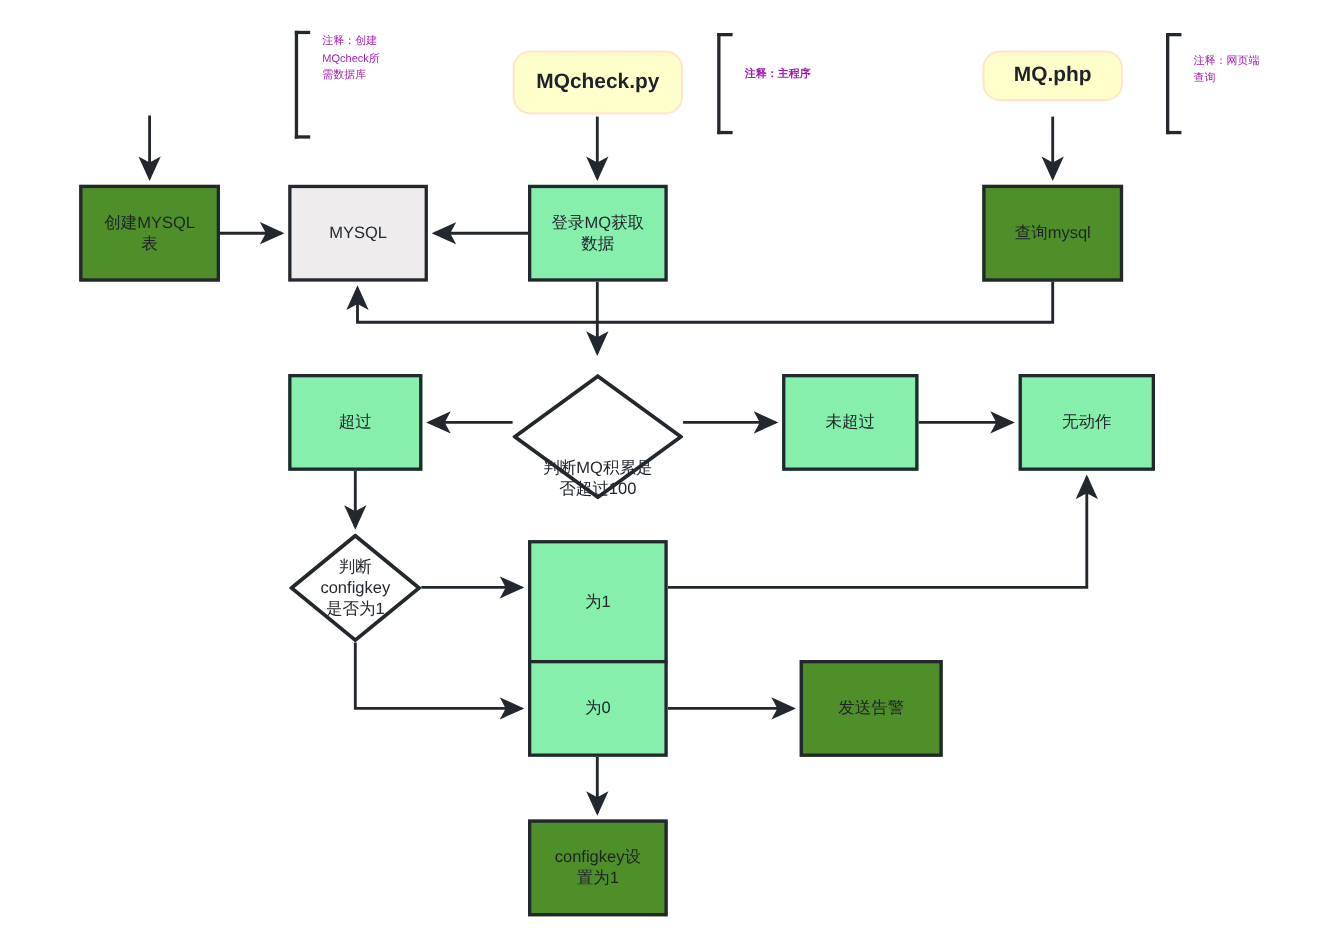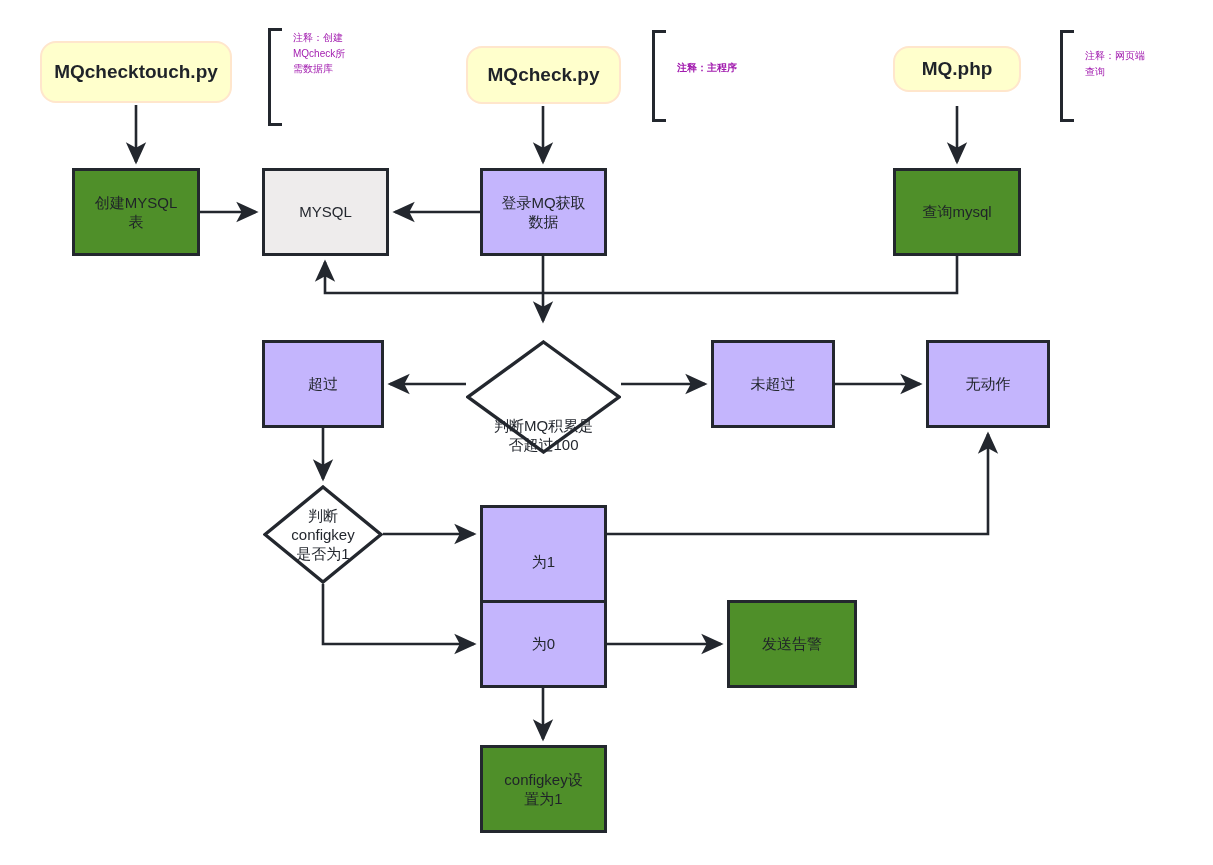--- a/index.html
+++ b/index.html
@@ -39,21 +39,21 @@
   .node.rounded {
     background: #ffffcc;
     border: 2px solid #ffe6cc;
     border-radius: 16px;
     font-weight: bold;
     font-size: 19px;
     color: #1f2329;
   }
   .node.rect {
     border: 3px solid #23272e;
-    background: #c4b5fd;
+    background: #86efac;
     font-size: 15px;
   }
   .node.rect.green {
     background: #4f8f29;
     color: #1f2329;
   }
   .node.rect.grey {
     background: #eeecec;
   }
   .node.diamond {
@@ -137,23 +137,20 @@
       <path d="M323,584 L323,644 L474,644"></path>
 
       <path d="M607,534 L988,534 L988,434"></path>
 
       <path d="M607,644 L721,644"></path>
 
       <path d="M543,688 L543,739"></path>
     </g>
   </svg>
 
-  <div class="node rounded" style="left:40px; top:41px; width:192px; height:62px;">
-    <span>MQchecktouch.py</span>
-  </div>
   <div class="node rounded" style="left:466px; top:46px; width:155px; height:58px;">
     <span>MQcheck.py</span>
   </div>
   <div class="node rounded" style="left:893px; top:46px; width:128px; height:46px;">
     <span>MQ.php</span>
   </div>
 
   <div class="annot" style="left:268px; top:28px; height:98px;">
     <div class="bracket"></div>
     <div class="atext" style="width:104px;">注释：创建
@@ -205,21 +202,21 @@
 
   <div class="node diamond" style="left:263px; top:485px; width:120px; height:99px;">
     <svg class="diamond-shape" viewBox="0 0 120 99" preserveAspectRatio="none">
       <polygon points="60,2 118,49.5 60,97 2,49.5" fill="#ffffff" stroke="#23272e" stroke-width="3.4"></polygon>
     </svg>
     <span class="diamond-label" style="width:125%;">判断
 configkey
 是否为1</span>
   </div>
 
-  <div class="node rect" style="left:480px; top:505px; width:127px; height:114px;">
+  <div class="node rect" style="left:480px; top:491px; width:127px; height:114px;">
     <span>为1</span>
   </div>
   <div class="node rect" style="left:480px; top:600px; width:127px; height:88px;">
     <span>为0</span>
   </div>
   <div class="node rect green" style="left:727px; top:600px; width:130px; height:88px;">
     <span>发送告警</span>
   </div>
   <div class="node rect green" style="left:480px; top:745px; width:127px; height:88px;">
     <span>configkey设

